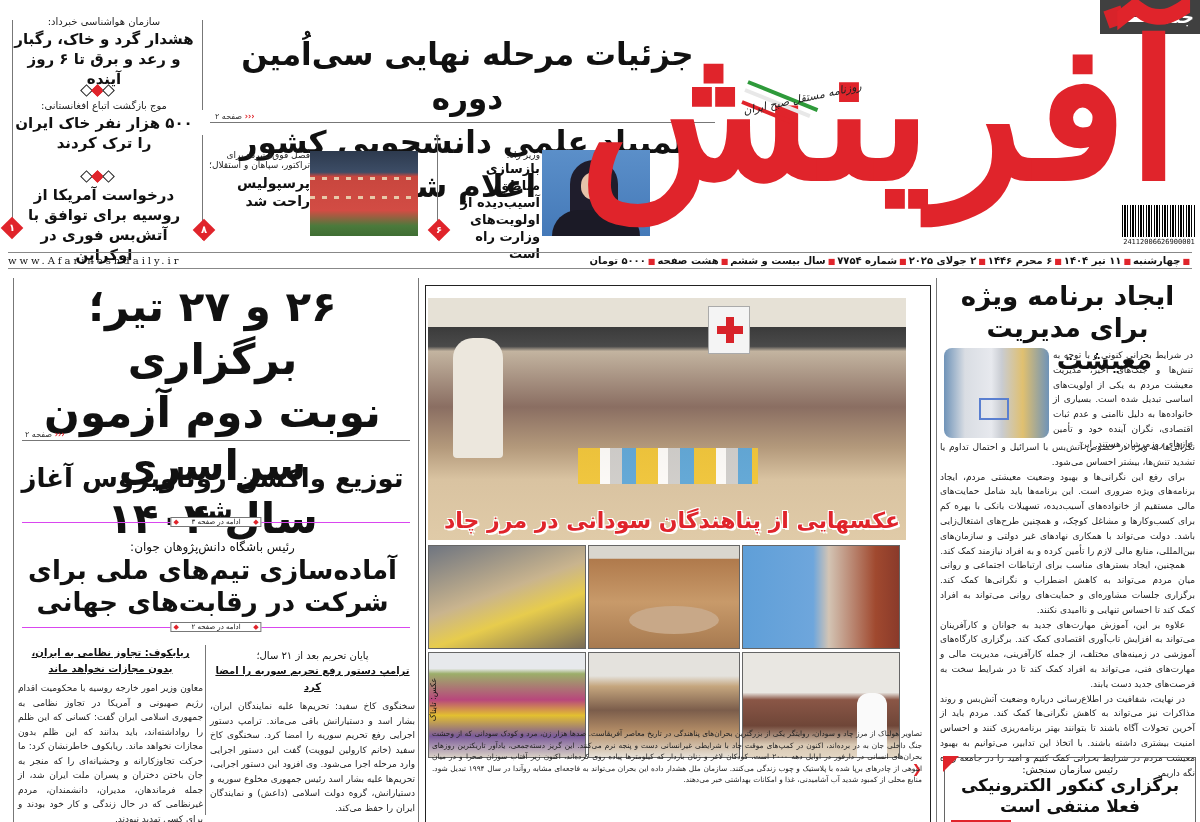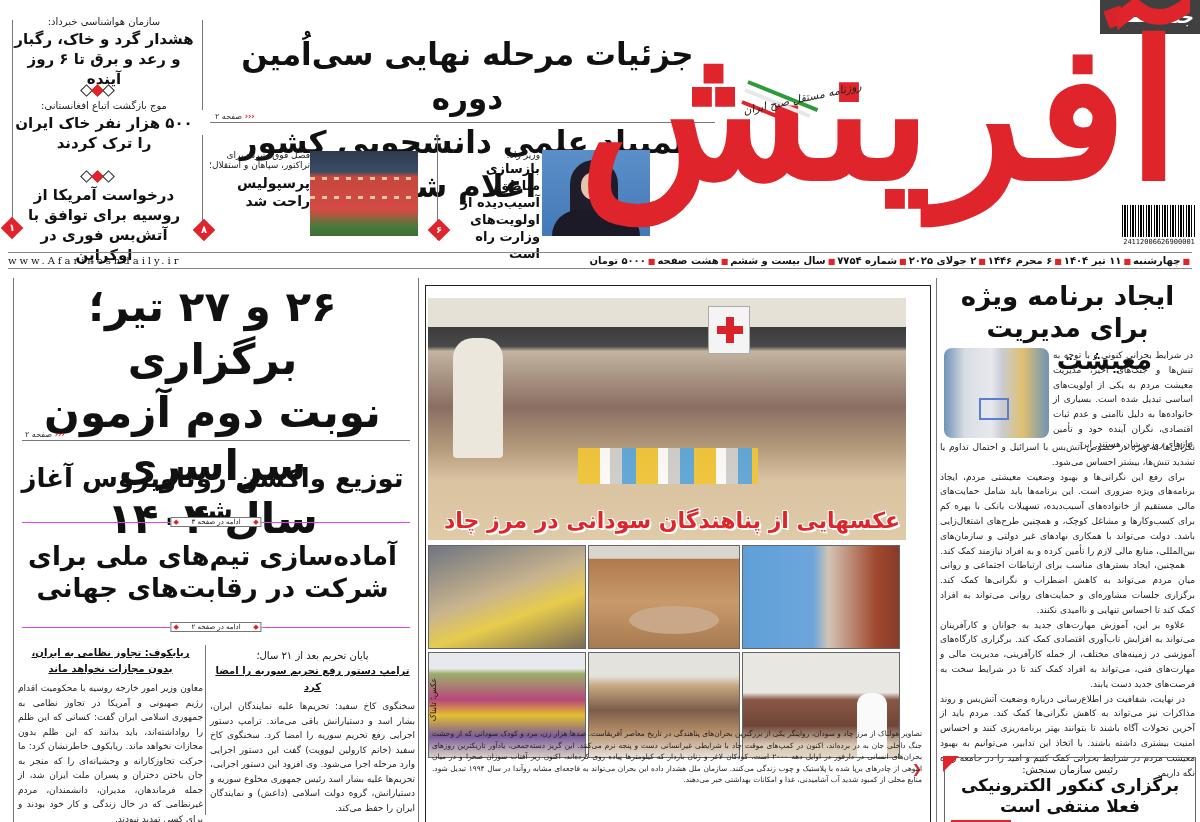--- a/index.html
+++ b/index.html
@@ -174,20 +174,21 @@
 <div class="hline" style="left:22px;top:440px;width:388px;"></div>
 
 <div class="story" style="top:462px;">
   <div class="t">توزیع واکسن روتاویروس آغاز شد</div>
 </div>
 <div class="cont" style="left:22px;top:522px;width:388px;">
     <span class="lbl">ادامه در صفحه ۳</span>
   </div>
 
 <div class="story" style="top:540px;">
+  <div class="k">رئیس باشگاه دانش‌پژوهان جوان:</div>
   <div class="t">آماده‌سازی تیم‌های ملی برای شرکت در رقابت‌های جهانی</div>
 </div>
 <div class="cont" style="left:22px;top:627px;width:388px;">
     <span class="lbl">ادامه در صفحه ۲</span>
   </div>
 
 <div class="col-story" style="left:18px;top:645px;width:185px;">
   <div class="t">ریابکوف: تجاوز نظامی به ایران، بدون مجازات نخواهد ماند</div>
   <div class="b">معاون وزیر امور خارجه روسیه با محکومیت اقدام رژیم صهیونی و آمریکا در تجاوز نظامی به جمهوری اسلامی ایران گفت: کسانی که این ظلم را رواداشته‌اند، باید بدانند که این ظلم بدون مجازات نخواهد ماند. ریابکوف خاطرنشان کرد: ما حرکت تجاوزکارانه و وحشیانه‌ای را که منجر به جان باختن دختران و پسران ملت ایران شد، از جمله فرماندهان، مدیران، دانشمندان، مردم غیرنظامی که در حال زندگی و کار خود بودند و برای کسی تهدید نبودند.</div>
 </div>

